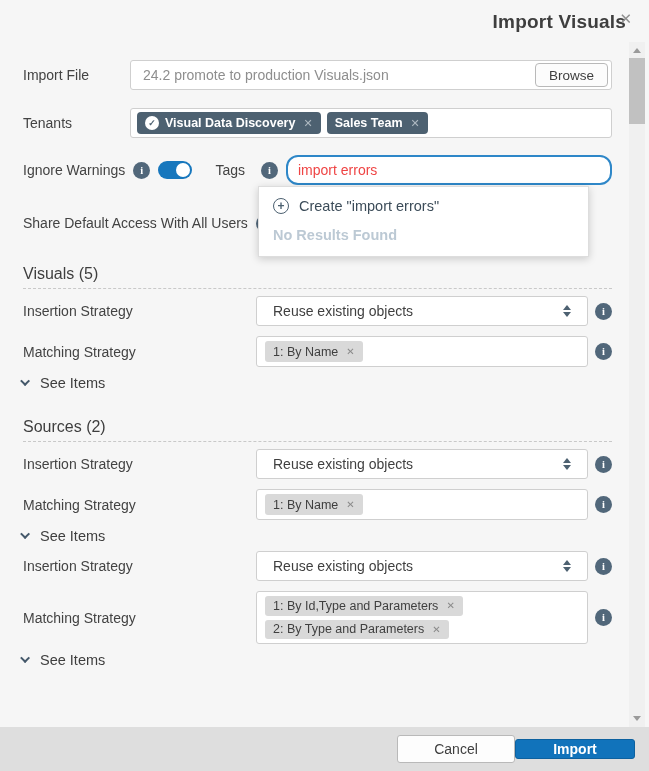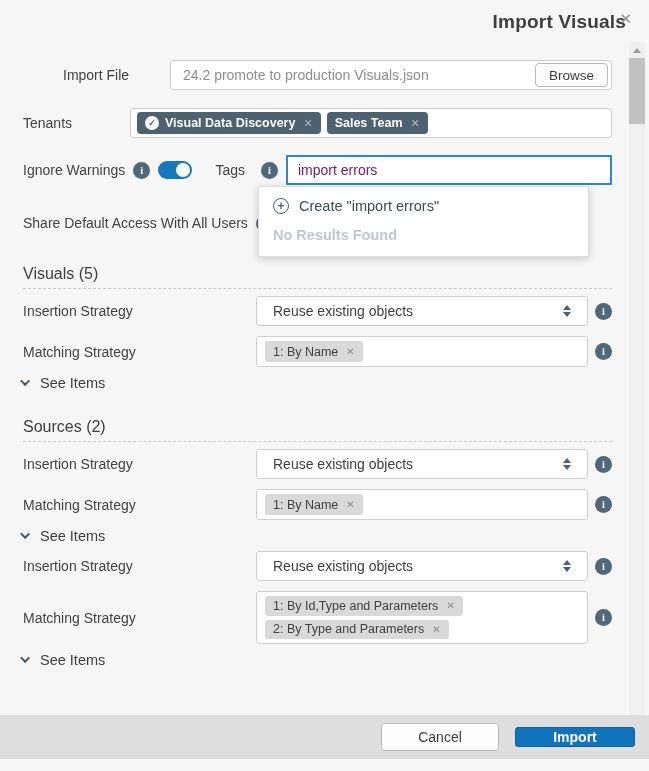--- a/index.html
+++ b/index.html
@@ -19,21 +19,21 @@
   .form-row { display:flex; align-items:center; }
   .lbl { font-size:14px; color:#434343; }
   .lbl-col { width:107px; flex:0 0 107px; }
   .lbl-col-wide { width:233px; flex:0 0 233px; }
 
   .txt-input, .chip-input, .sel {
     background:#fff; border:1px solid #cfcfcf; border-radius:3px; height:30px;
   }
 
   
-  .row-import-file { margin-top:18px;margin-left:40px; }
+  .row-import-file { margin-top:18px; }
   .file-group { flex:1; display:flex; align-items:center; background:#fff; border:1px solid #cfcfcf; border-radius:3px; height:30px; padding:0 3px 0 12px; }
   .file-name { flex:1; font-size:14px; color:#8e8e8e; white-space:nowrap; overflow:hidden; }
   .browse-btn { height:24px; padding:0 13px; background:#fcfcfc; border:1px solid #b9b9b9; border-radius:4px; font-size:13.5px; color:#3f3f3f; font-family:inherit; cursor:pointer; }
 
   
   .row-tenants { margin-top:18px; }
   .tenants-box { flex:1; height:30px; background:#fff; border:1px solid #cfcfcf; border-radius:3px; display:flex; align-items:center; gap:6px; padding:0 6px; }
   .chip-dark { display:inline-flex; align-items:center; gap:6px; background:#4d6171; color:#fff; border-radius:4px; height:22px; padding:0 8px; font-size:12.5px; font-weight:700; }
   .chip-dark .chip-x { color:#aeb9c1; font-size:11px; font-weight:400; cursor:pointer; margin-left:2px; }
   .check-circle { width:14px; height:14px; background:#fff; border-radius:50%; display:inline-flex; align-items:center; justify-content:center; color:#4d6171; font-size:9px; font-weight:700; }
@@ -42,21 +42,21 @@
   .info-i { width:17px; height:17px; border-radius:50%; background:#51677a; color:#fff; display:inline-flex; align-items:center; justify-content:center; font-size:10.5px; font-weight:700; font-family:"Liberation Serif", serif; flex:0 0 17px; cursor:pointer; }
   .toggle { position:relative; width:34px; height:18px; border-radius:9px; background:#1777bd; flex:0 0 34px; cursor:pointer; }
   .toggle .knob { position:absolute; top:2px; right:2px; width:14px; height:14px; border-radius:50%; background:#fff; }
 
   
   .row-toggles { margin-top:17px; }
   .row-toggles .info-i { margin-left:8px; }
   .row-toggles .toggle { margin-left:8px; }
   .tags-group { margin-left:auto; display:flex; align-items:center; }
   .tags-group .lbl { margin-right:8px; }
-  .tags-input { width:326px; height:30px; border:2px solid #2e87c8; border-radius:1px; background:#fff; font-family:inherit; font-size:14px; color:#701a75; padding:0 10px; outline:none; margin-left:8px; }
+  .tags-input { width:326px; height:30px; border:2px solid #2e87c8; border-radius:12px; background:#fff; font-family:inherit; font-size:14px; color:#ef4444; padding:0 10px; outline:none; margin-left:8px; }
 
   
   .row-share { margin-top:24px; height:28px; }
   .row-share .info-i { margin-left:8px; }
   .row-share .toggle { margin-left:8px; }
 
   
   .tags-dropdown { position:absolute; left:258px; top:144px; width:331px; background:#fff; border:1px solid #ddd; box-shadow:0 2px 8px rgba(0,0,0,.18); z-index:5; }
   .dd-create { display:flex; align-items:center; gap:10px; padding:11px 14px 9px; font-size:14.5px; color:#3c4c59; cursor:pointer; }
   .plus-circle { width:16px; height:16px; border:1.5px solid #4d6171; border-radius:50%; display:inline-flex; align-items:center; justify-content:center; color:#4d6171; font-size:12px; font-weight:700; line-height:1; flex:0 0 16px; }
@@ -84,21 +84,21 @@
   .see-items span { font-size:14.5px; color:#3e3e3e; }
 
   
   .vscroll { position:absolute; top:42px; right:4px; width:16px; height:685px; background:#f0f0f0; z-index:6; }
   .vs-up, .vs-dn { position:absolute; left:4px; width:0; height:0; border-left:4px solid transparent; border-right:4px solid transparent; }
   .vs-up { top:6px; border-bottom:5px solid #9a9a9a; }
   .vs-dn { bottom:6px; border-top:5px solid #9a9a9a; }
   .vs-thumb { position:absolute; top:16px; left:0; width:16px; height:66px; background:#c1c1c1; }
 
   
-  .modal-footer { position:absolute; left:0; bottom:12px; width:649px; height:44px; background:#dedede; display:flex; align-items:center; justify-content:flex-end; gap:16px; padding-right:14px; z-index:7; }
+  .modal-footer { position:absolute; left:0; bottom:0; width:649px; height:44px; background:#dedede; display:flex; align-items:center; justify-content:flex-end; padding-right:14px; z-index:7; }
   .btn-cancel { width:118px; height:28px; background:#fdfdfd; border:1px solid #b9b9b9; border-radius:3px; font-family:inherit; font-size:14px; color:#3f3f3f; cursor:pointer; }
   .btn-import { width:120px; height:20px; background:#1173bb; border:1px solid #0d619f; border-radius:3px; font-family:inherit; font-size:14px; font-weight:700; color:#fff; cursor:pointer; }
 </style>
 </head>
 <body>
 
 <div class="modal">
 
   <div class="modal-header">
     <div class="modal-title">Import Visuals</div>

